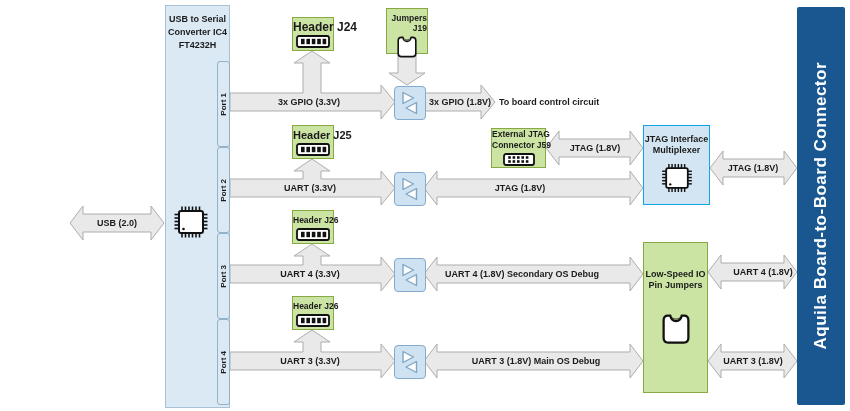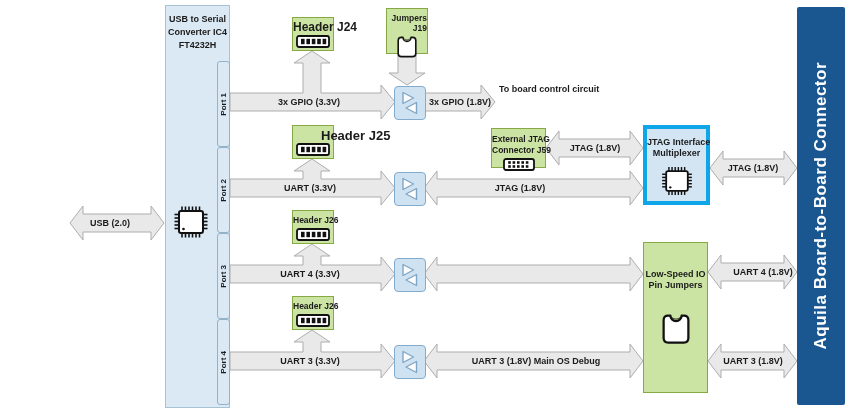--- a/index.html
+++ b/index.html
@@ -2,21 +2,21 @@
 <html><head>
 <meta charset="utf-8">
 <style>
   html,body{margin:0;padding:0;background:#fff;}
   .canvas{position:relative;width:850px;height:411px;background:#fff;overflow:hidden;
           font-family:"Liberation Sans",sans-serif;color:#1b1b1b;}
   .arrows{position:absolute;left:0;top:0;z-index:0;}
   .box{position:absolute;box-sizing:border-box;border-radius:0;z-index:1;text-align:center;}
   .green{background:#cbe3a3;border:1px solid #86a944;}
   .blue{background:#dbe9f4;border:1px solid #a9c3d6;}
-  .mux{background:#d3e5f2;border:4px solid #0ea5e9;}
+  .mux{background:#d3e5f2;border:1px solid #0ea5e9;}
   .shifter{background:#cfe2f2;border:1px solid #83abce;border-radius:4px;
            display:flex;align-items:center;justify-content:center;}
   .bline{font-size:9px;font-weight:600;line-height:13px;white-space:nowrap;}
   .bline.tight{line-height:11px;}
   .sig{position:absolute;z-index:2;font-size:9px;font-weight:600;white-space:nowrap;
        transform:translate(-50%,-50%);}
   .sig.left{transform:translate(0,-50%);}
   .port{position:absolute;box-sizing:border-box;border:1px solid #93b1c7;border-radius:3px;
         display:flex;align-items:center;justify-content:center;}
   .port span{writing-mode:vertical-rl;transform:rotate(180deg);font-size:8px;font-weight:600;}
@@ -119,21 +119,21 @@
     <div class="bline" style="line-height:10px;font-size:8.5px;">J19</div>
     <div class="icon-wrap" style="margin-top:1px;">
       <svg width="24" height="26" viewBox="0 0 30 32">
         <path d="M10,4 L8,4 Q4,4 4,8 L4,24 Q4,28 8,28 L22,28 Q26,28 26,24 L26,8 Q26,4 22,4 L20,4 A5,5 0 0 1 10,4 Z" fill="#fff" stroke="#111" stroke-width="2" stroke-linejoin="round"></path>
         <path d="M10.5,5.5 Q15,9 19.5,5.5" fill="none" stroke="#111" stroke-width="1.2" opacity="0.65"></path>
       </svg>
     </div>
   </div>
 
   <div class="box green" style="left:292px;top:125px;width:42px;height:34px;padding-top:4px;">
-    <div class="bline tight" style="font-size:13px;margin-left:28px;">Header J25</div>
+    <div class="bline tight" style="font-size:11px;">Header J25</div>
     <div class="icon-wrap" style="margin-top:2px;">
       <svg width="34" height="13" viewBox="0 0 34 13">
         <rect x="1" y="1" width="32" height="11" rx="2" fill="#fff" stroke="#111" stroke-width="1.8"></rect>
         <g fill="#111">
             <rect x="5" y="3.8" width="3.6" height="5.4"></rect>
             <rect x="10.4" y="3.8" width="3.6" height="5.4"></rect>
             <rect x="15.8" y="3.8" width="3.6" height="5.4"></rect>
             <rect x="21.2" y="3.8" width="3.6" height="5.4"></rect>
             <rect x="26.6" y="3.8" width="3.6" height="5.4"></rect>
           </g>
@@ -166,21 +166,21 @@
             <rect x="5" y="3.8" width="3.6" height="5.4"></rect>
             <rect x="10.4" y="3.8" width="3.6" height="5.4"></rect>
             <rect x="15.8" y="3.8" width="3.6" height="5.4"></rect>
             <rect x="21.2" y="3.8" width="3.6" height="5.4"></rect>
             <rect x="26.6" y="3.8" width="3.6" height="5.4"></rect>
           </g>
       </svg>
     </div>
   </div>
 
-  <div class="box green" style="left:491px;top:128px;width:55px;height:40px;padding-top:5px;text-align:right;">
+  <div class="box green" style="left:491px;top:128px;width:55px;height:40px;text-align:right;">
     <div class="bline tight" style="font-size:8.5px;">External JTAG</div>
     <div class="bline tight" style="font-size:8.5px;">Connector J59</div>
     <div class="icon-wrap" style="margin-top:2px;">
       <svg width="32" height="13" viewBox="0 0 32 13">
         <rect x="1" y="1" width="30" height="11" rx="2" fill="#fff" stroke="#111" stroke-width="1.8"></rect>
         <g fill="#111">
           <rect x="5.2" y="3.2" width="2.6" height="2.6"></rect>
             <rect x="9.6" y="3.2" width="2.6" height="2.6"></rect>
             <rect x="14" y="3.2" width="2.6" height="2.6"></rect>
             <rect x="18.4" y="3.2" width="2.6" height="2.6"></rect>
@@ -263,27 +263,28 @@
     <svg width="30" height="32" viewBox="0 0 30 32">
       <polygon points="8,5.5 8,16.5 18.5,11" fill="#fdfdfd" stroke="#7fa6c5" stroke-width="1.4" stroke-linejoin="round"></polygon>
       <polygon points="21.5,15.5 21.5,26.5 11,21" fill="#fdfdfd" stroke="#7fa6c5" stroke-width="1.4" stroke-linejoin="round"></polygon>
     </svg>
   </div>
 
   <div class="aquila" style="left:797px;top:7px;width:48px;height:398px;">
     <span>Aquila Board-to-Board Connector</span>
   </div>
 
-  <div class="sig" style="left:110px;top:223px;">USB (2.0)</div>
+  <div class="sig" style="left:117px;top:223px;">USB (2.0)</div>
   <div class="sig" style="left:309px;top:102px;">3x GPIO (3.3V)</div>
   <div class="sig" style="left:460px;top:102px;">3x GPIO (1.8V)</div>
-  <div class="sig left" style="left:499px;top:89px;">To board control circuit</div>
+  <div class="sig left" style="left:499px;top:102px;">To board control circuit</div>
   <div class="sig" style="left:310px;top:188px;">UART (3.3V)</div>
   <div class="sig" style="left:520px;top:188px;">JTAG (1.8V)</div>
   <div class="sig" style="left:595px;top:148px;">JTAG (1.8V)</div>
   <div class="sig" style="left:753px;top:168px;">JTAG (1.8V)</div>
   <div class="sig" style="left:310px;top:274px;">UART 4 (3.3V)</div>
+  <div class="sig" style="left:522px;top:274px;">UART 4 (1.8V) Secondary OS Debug</div>
   <div class="sig" style="left:763px;top:272px;">UART 4 (1.8V)</div>
   <div class="sig" style="left:310px;top:361px;text-align:right;">UART 3 (3.3V)</div>
   <div class="sig" style="left:522px;top:361px;padding-left:28px;">UART 3 (1.8V) Main OS Debug</div>
   <div class="sig" style="left:753px;top:361px;">UART 3 (1.8V)</div>
 
 </div>
 
 </body></html>

